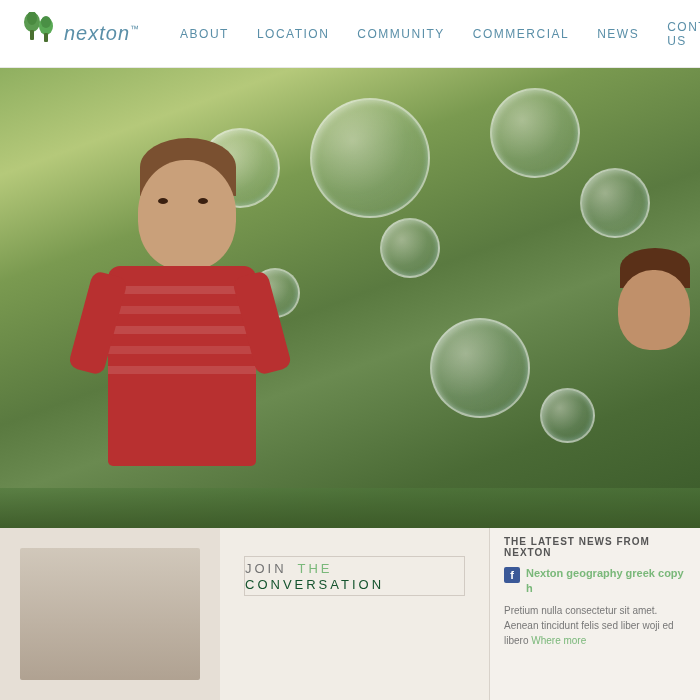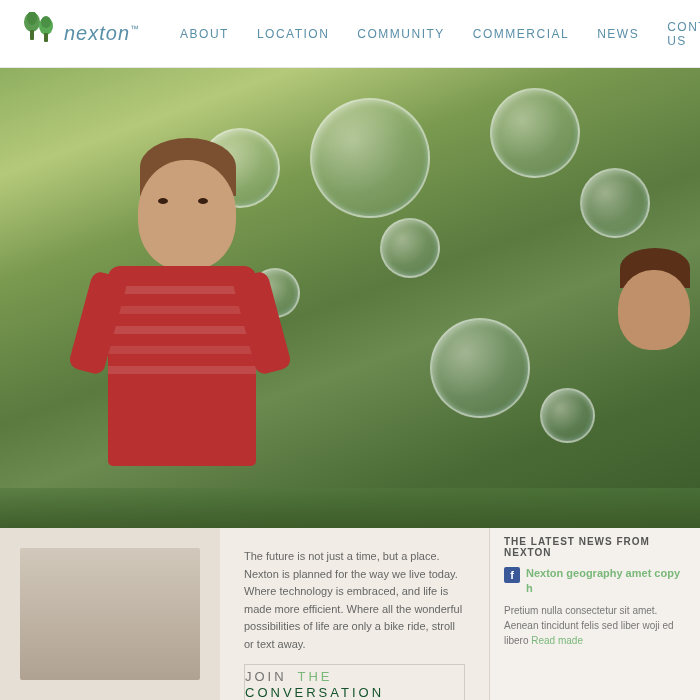--- a/index.html
+++ b/index.html
@@ -283,37 +283,36 @@
   </div>
 </div>
 
 <div id="lower">
 
   <div id="lower-left">
     <div id="lower-left-placeholder" style="background:linear-gradient(180deg,rgba(200,190,175,0.7) 0%,rgba(170,155,138,0.9) 100%);border-radius:2px;width:100%;height:100%;"></div>
   </div>
 
   <div id="lower-middle">
-    <p>The future is not just a time, but a place. Nexton is planned for the way we live today. Where technology is embraced, and life is made more efficient. Where all the wonderful possibilities of life are only a bike ride, stroll or text away.</p>
     <div id="join-banner">
       <span id="join-text">
         <span style="color:#737373;font-size:13px;letter-spacing:3px;">JOIN</span>
         <span id="join-the" style="color:#7ab87a;font-size:13px;letter-spacing:3px;margin:0 4px;">THE</span>
         <span style="color:#14532d;font-size:13px;letter-spacing:3px;">CONVERSATION</span>
       </span>
     </div>
   </div>
 
   <div id="lower-right">
     <div id="news-title">THE LATEST NEWS FROM NEXTON</div>
     <div id="news-item">
       <div id="fb-icon">
           <span>f</span>
         </div>
-      <span id="news-headline">Nexton geography amet copy h</span>
+      <span id="news-headline">Nexton geography greek copy h</span>
     </div>
     <div id="news-body">
       <span>Pretium nulla consectetur sit amet. Aenean tincidunt felis sed liber woji ed libero</span>
-      <a href="#" id="read-more">Read made</a>
+      <a href="#" id="read-more">Where more</a>
     </div>
 
   </div>
 </div>
 
 </body></html>

